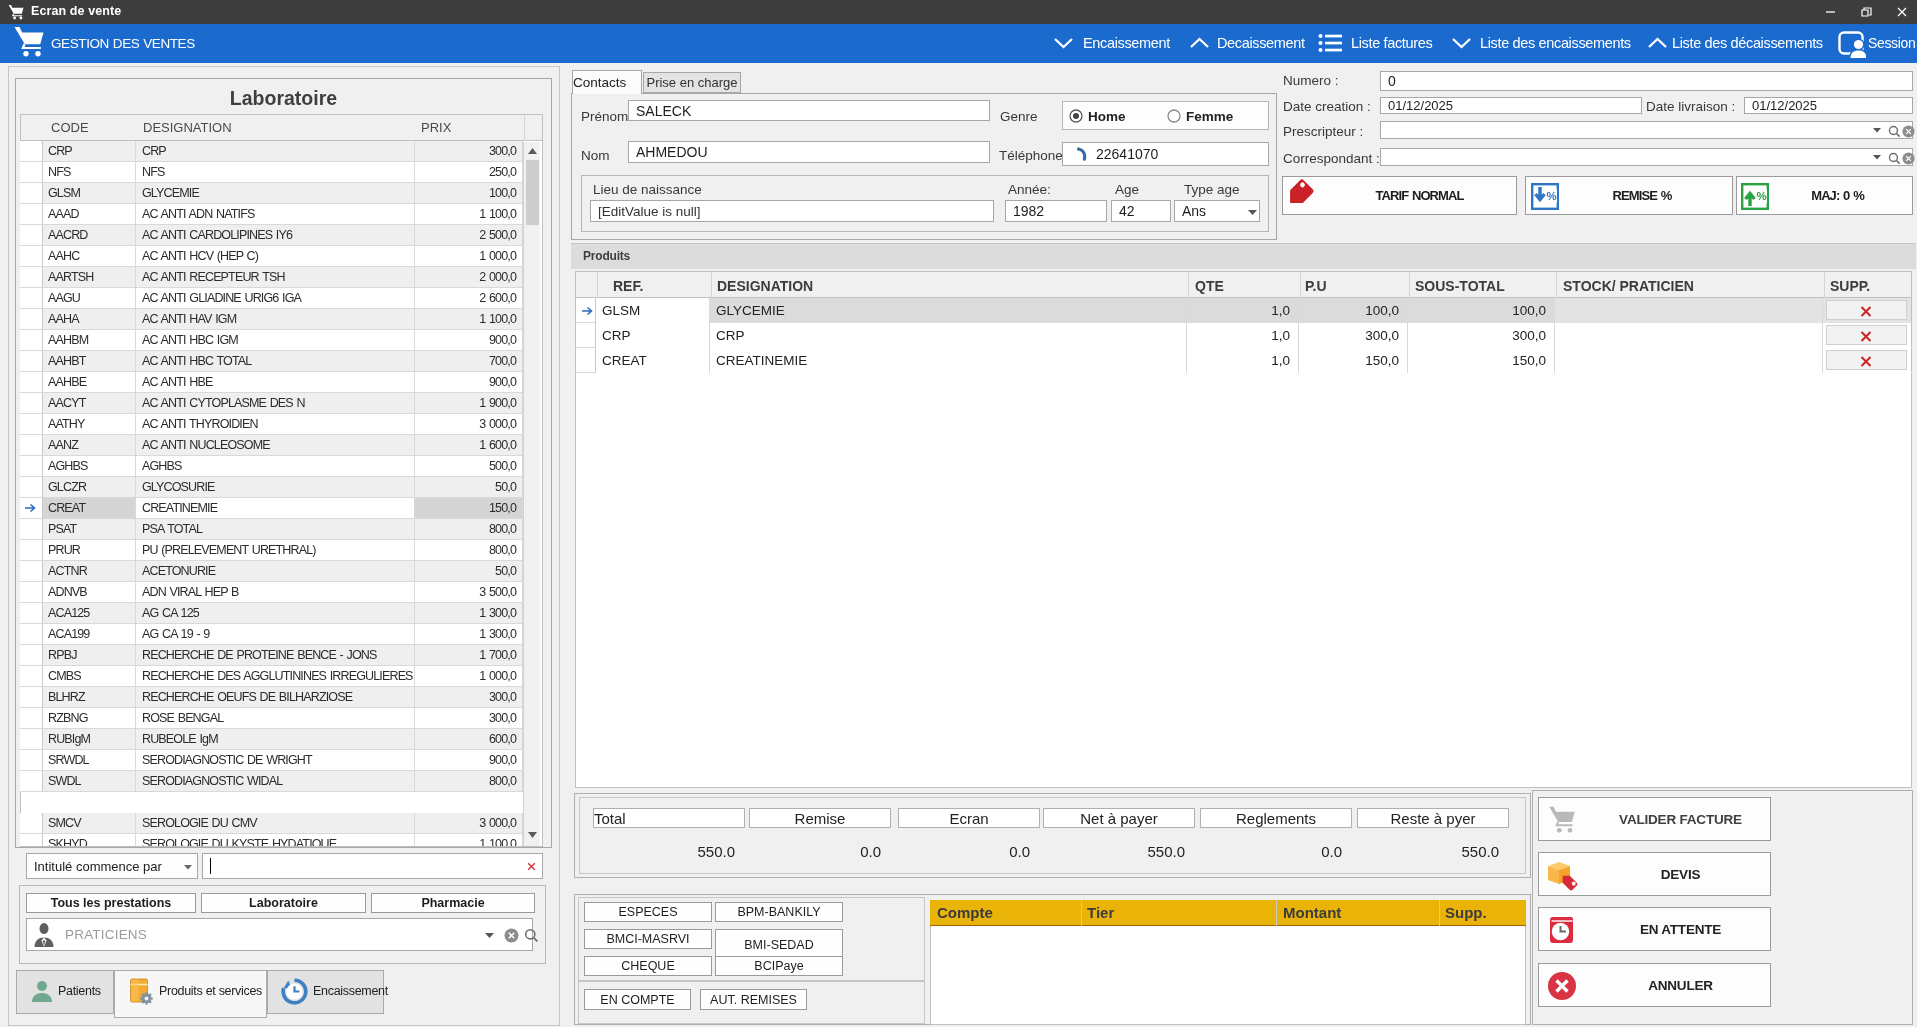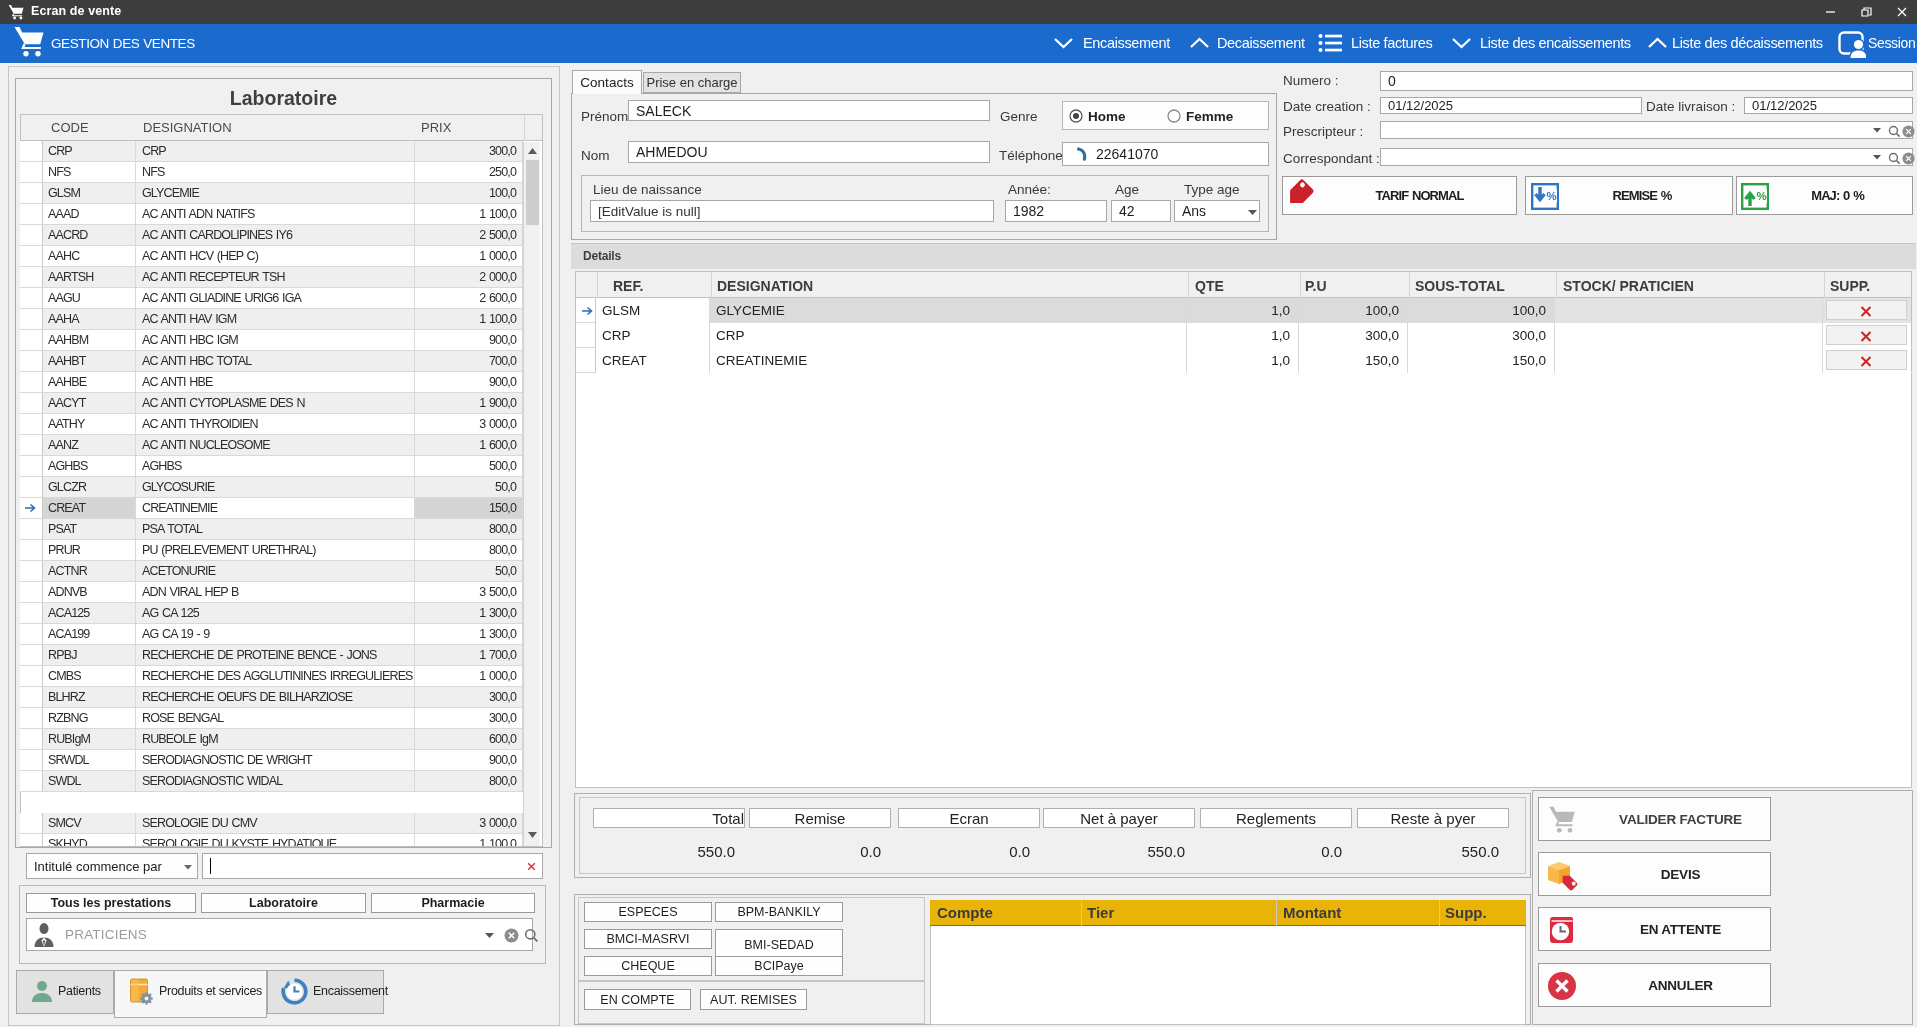--- a/index.html
+++ b/index.html
@@ -371,21 +371,21 @@
 <div class="abs" style="left:159px;top:984px;font-size:12.5px;letter-spacing:-0.3px;color:#222">Produits et services</div>
 <svg class="abs" style="left:281px;top:978px" width="27" height="27" viewBox="0 0 27 27">
  <path d="M13.5 2.2 a11.3 11.3 0 1 1 -10.8 7.9" stroke="#3f7fc4" stroke-width="3.6" fill="none"></path>
  <path d="M7.2 2.6 l-4.4 7.4 8.2 .8 z" fill="#3f7fc4"></path>
  <circle cx="13.5" cy="13.5" r="8" fill="#fff"></circle>
  <path d="M13.5 8.2 v5.3 h5" stroke="#3f7fc4" stroke-width="2.2" fill="none"></path>
 </svg>
 <div class="abs" style="left:313px;top:984px;font-size:12.5px;letter-spacing:-0.3px;color:#222">Encaissement</div>
 
 <div class="panel" style="left:571px;top:93px;width:706px;height:147px"></div>
-<div class="abs" style="left:572px;top:70px;width:70px;height:24px;background:#fbfbfb;border:1px solid #a7a7a7;border-bottom:none;text-align:center;line-height:23px;font-size:13.5px;color:#222">Contacts</div>
+<div class="abs" style="left:572px;top:70px;width:70px;height:24px;background:#fbfbfb;border:1px solid #a7a7a7;border-bottom:none;line-height:23px;font-size:13.5px;color:#222">Contacts</div>
 <div class="abs" style="left:643px;top:72px;width:98px;height:21px;background:#e3e3e3;border:1px solid #a7a7a7;text-align:center;line-height:20px;font-size:13px;color:#333">Prise en charge</div>
 <div class="lbl" style="left:581px;top:109px">Prénom</div>
 <div class="inp" style="left:628px;top:100px;width:362px;height:21px">SALECK</div>
 <div class="lbl" style="left:1000px;top:109px">Genre</div>
 <div class="abs" style="left:1062px;top:101px;width:207px;height:29px;background:#fdfdfd;border:1px solid #b5b5b5"></div>
 <svg class="abs" style="left:1069px;top:109px" width="14" height="14" viewBox="0 0 14 14">
     <circle cx="7" cy="7" r="6" fill="#fff" stroke="#5c5c5c" stroke-width="1.3"></circle>
     <circle cx="7" cy="7" r="3" fill="#444"></circle>
   </svg>
 <div class="abs" style="left:1088px;top:109px;font-size:13.5px;font-weight:bold;color:#222">Home</div>
@@ -473,21 +473,21 @@
  <svg class="abs" style="left:4px;top:6px" width="28" height="27" viewBox="0 0 28 27">
   <rect x="1.2" y="1.2" width="25.6" height="24.6" fill="#fff" stroke="#27a343" stroke-width="2.4"></rect>
   <path d="M9 23 v-11 M4.5 16 l4.5-5.5 4.5 5.5" stroke="#27a343" stroke-width="3.4" fill="none"></path>
   <rect x="15" y="6.5" width="11" height="13" fill="#fff"></rect>
   <text x="15.5" y="17" font-size="11.5" fill="#27a343" font-weight="bold" font-family="Liberation Sans">%</text>
  </svg>
  <span style="font-weight:bold;font-size:13px;letter-spacing:-0.9px;word-spacing:1px;margin-left:26px">MAJ: 0 %</span>
 </div>
 
 <div class="abs" style="left:571px;top:243px;width:1345px;height:26px;background:#dcdcdc;border-top:1px solid #c5c5c5"></div>
-<div class="abs" style="left:583px;top:249px;font-size:12px;font-weight:bold;letter-spacing:-0.2px;color:#3f3f3f">Details</div>
+<div class="abs" style="left:583px;top:249px;font-size:12px;font-weight:bold;letter-spacing:-0.2px;color:#3f3f3f">Produits</div>
 <div class="abs" style="left:575px;top:271px;width:1337px;height:517px;background:#fff;border:1px solid #c0c0c0"></div>
 <div class="abs" style="left:575px;top:271px;width:1337px;height:27px;background:#f0f0f0;border:1px solid #c0c0c0">
  <div class="abs" style="left:21px;top:0;width:1px;height:26px;background:#d5d5d5"></div>
  <div class="abs" style="left:135px;top:0;width:1px;height:26px;background:#d5d5d5"></div>
  <div class="abs" style="left:612px;top:0;width:1px;height:26px;background:#d5d5d5"></div>
  <div class="abs" style="left:724px;top:0;width:1px;height:26px;background:#d5d5d5"></div>
  <div class="abs" style="left:833px;top:0;width:1px;height:26px;background:#d5d5d5"></div>
  <div class="abs" style="left:980px;top:0;width:1px;height:26px;background:#d5d5d5"></div>
  <div class="abs" style="left:1248px;top:0;width:1px;height:26px;background:#d5d5d5"></div>
  <div class="abs grid-header" style="left:37px;top:6px;font-size:14px">REF.</div>
@@ -542,21 +542,21 @@
     <div class="abs" style="left:1248px;top:0;width:88px;height:25px;background:#ffffff;">
       <div class="abs" style="left:3px;top:2px;width:81px;height:20px;background:#f2f2f2;border:1px solid #cfcfcf"></div>
       <svg class="abs" style="left:37px;top:8px" width="12" height="11" viewBox="0 0 12 11">
         <path d="M1.5 1 l9 9 M10.5 1 l-9 9" stroke="#cc2525" stroke-width="2.1"></path>
       </svg>
     </div>
   </div>
 
 <div class="abs" style="left:574px;top:793px;width:957px;height:85px;background:#f0f0f0;border:1px solid #b0b0b0"></div>
 <div class="abs" style="left:579px;top:797px;width:947px;height:77px;border:1px solid #c6c6c6"></div>
-<div class="abs" style="left:593px;top:808px;width:152px;height:20px;background:#fff;border:1px solid #b0b0b0;text-align:right;line-height:19px;font-size:15px;color:#222">Total</div>
+<div class="abs" style="left:593px;top:808px;width:152px;height:20px;background:#fff;border:1px solid #b0b0b0;text-align:left;line-height:19px;font-size:15px;color:#222">Total</div>
 <div class="abs" style="left:593px;top:843px;width:142px;text-align:right;font-size:15px;color:#222">550.0</div>
 <div class="abs" style="left:749px;top:808px;width:142px;height:20px;background:#fff;border:1px solid #b0b0b0;text-align:center;line-height:19px;font-size:15px;color:#222">Remise</div>
 <div class="abs" style="left:749px;top:843px;width:132px;text-align:right;font-size:15px;color:#222">0.0</div>
 <div class="abs" style="left:898px;top:808px;width:142px;height:20px;background:#fff;border:1px solid #b0b0b0;text-align:center;line-height:19px;font-size:15px;color:#222">Ecran</div>
 <div class="abs" style="left:898px;top:843px;width:132px;text-align:right;font-size:15px;color:#222">0.0</div>
 <div class="abs" style="left:1043px;top:808px;width:152px;height:20px;background:#fff;border:1px solid #b0b0b0;text-align:center;line-height:19px;font-size:15px;color:#222">Net à payer</div>
 <div class="abs" style="left:1043px;top:843px;width:142px;text-align:right;font-size:15px;color:#222">550.0</div>
 <div class="abs" style="left:1200px;top:808px;width:152px;height:20px;background:#fff;border:1px solid #b0b0b0;text-align:center;line-height:19px;font-size:15px;color:#222">Reglements</div>
 <div class="abs" style="left:1200px;top:843px;width:142px;text-align:right;font-size:15px;color:#222">0.0</div>
 <div class="abs" style="left:1357px;top:808px;width:152px;height:20px;background:#fff;border:1px solid #b0b0b0;text-align:center;line-height:19px;font-size:15px;color:#222">Reste à pyer</div>

